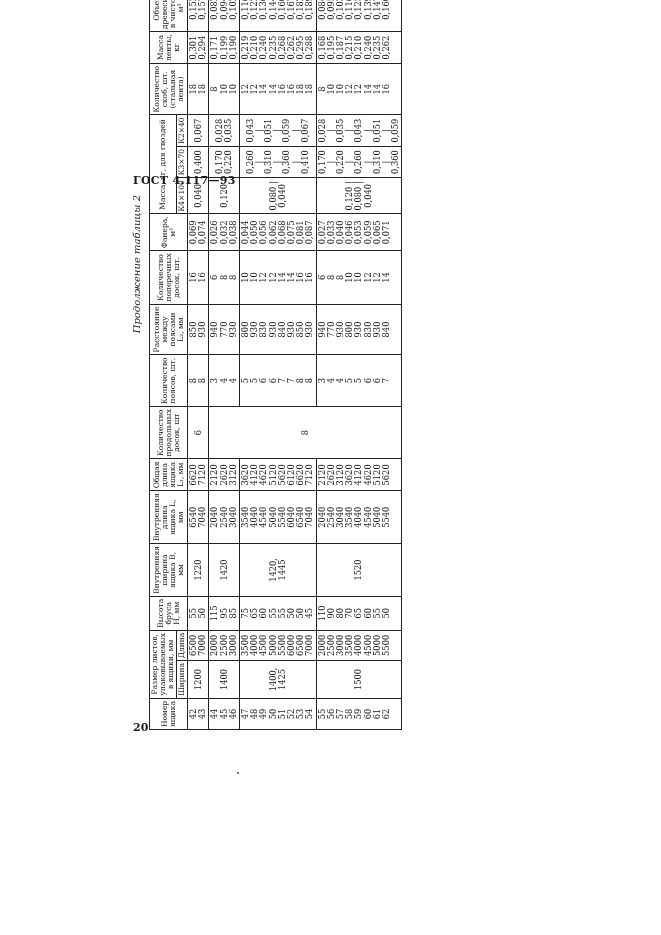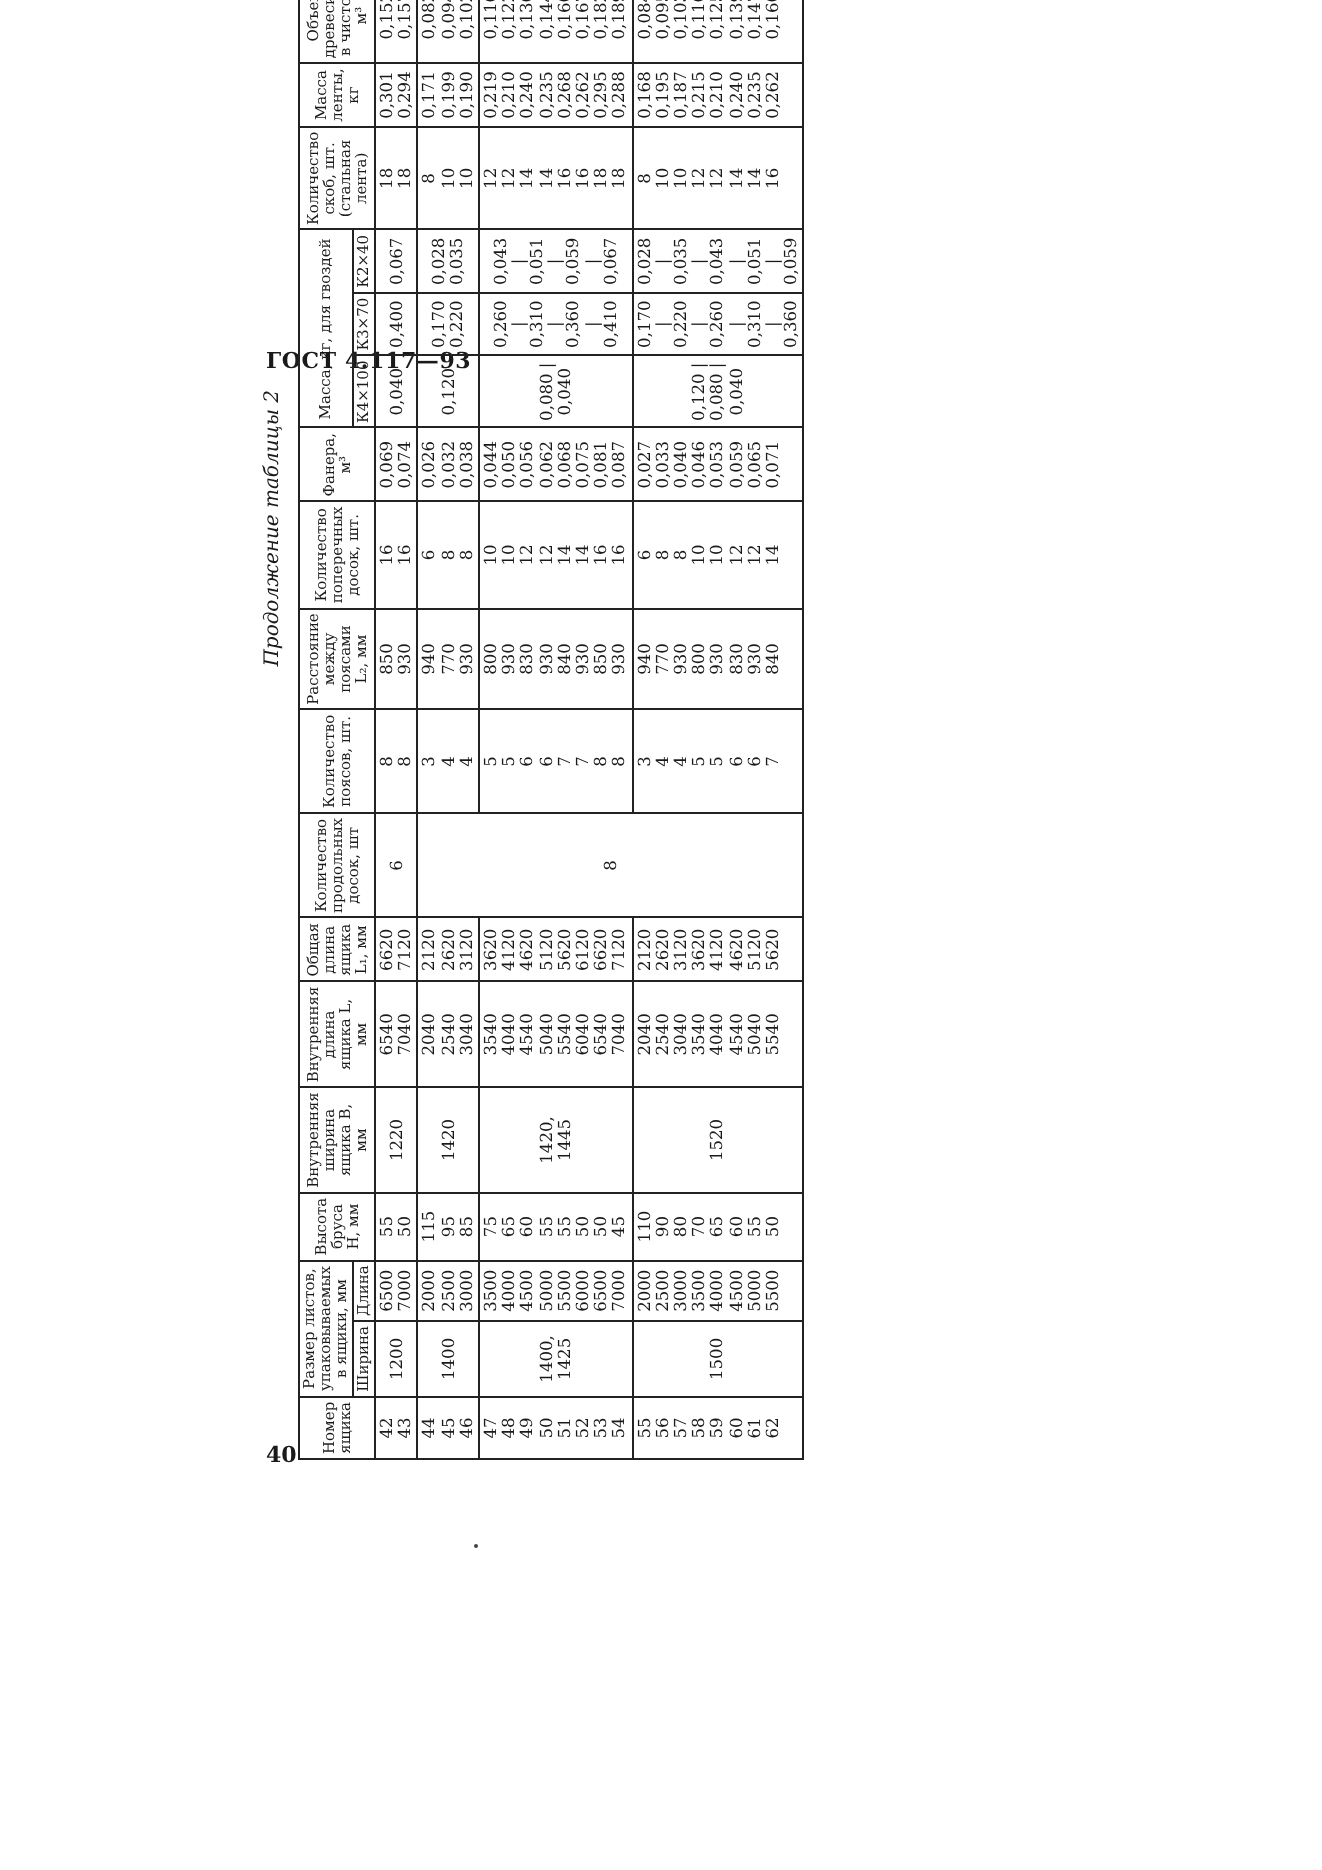--- a/index.html
+++ b/index.html
@@ -15,21 +15,21 @@
   th{font-size:7.5px;line-height:8px;}
   tbody td{vertical-align:top;}
   .grp td{border-top:1.5px solid #111;}
   .ml{white-space:pre-line;}
   .c{vertical-align:middle !important;}
 </style>
 </head>
 <body>
 
 <div class="doc-title">ГОСТ 4.117—93</div>
-<div class="page-num">40</div>
+<div class="page-num">20</div>
 <div class="dot"></div>
 
 <div class="rot">
   <div class="cont-label">Продолжение таблицы 2</div>
   <table>
     <thead>
       <tr>
         <th rowspan="2" style="width:24px">Номер ящика</th>
         <th colspan="2">Размер листов, упаковываемых в ящики, мм</th>
         <th rowspan="2" style="width:24px">Высота бруса H, мм</th>

